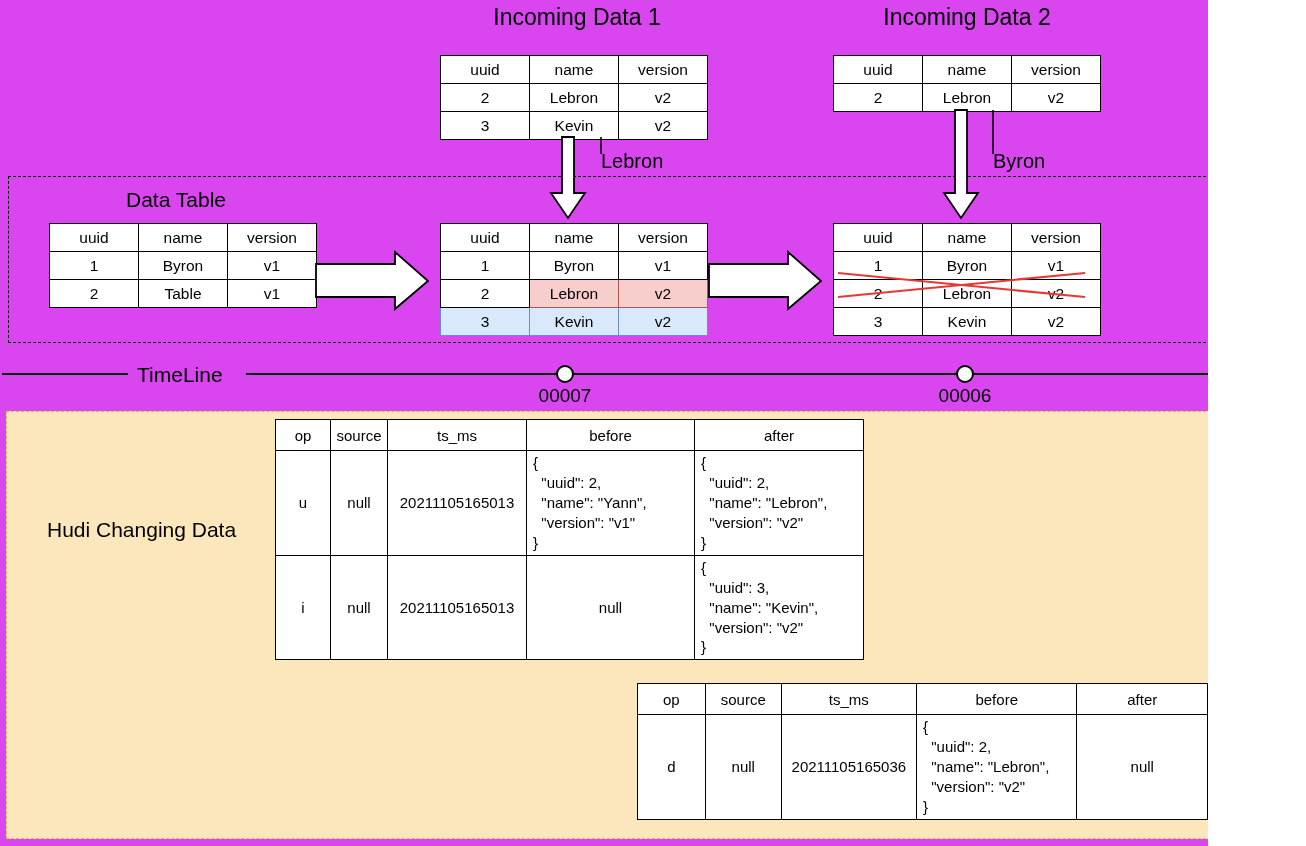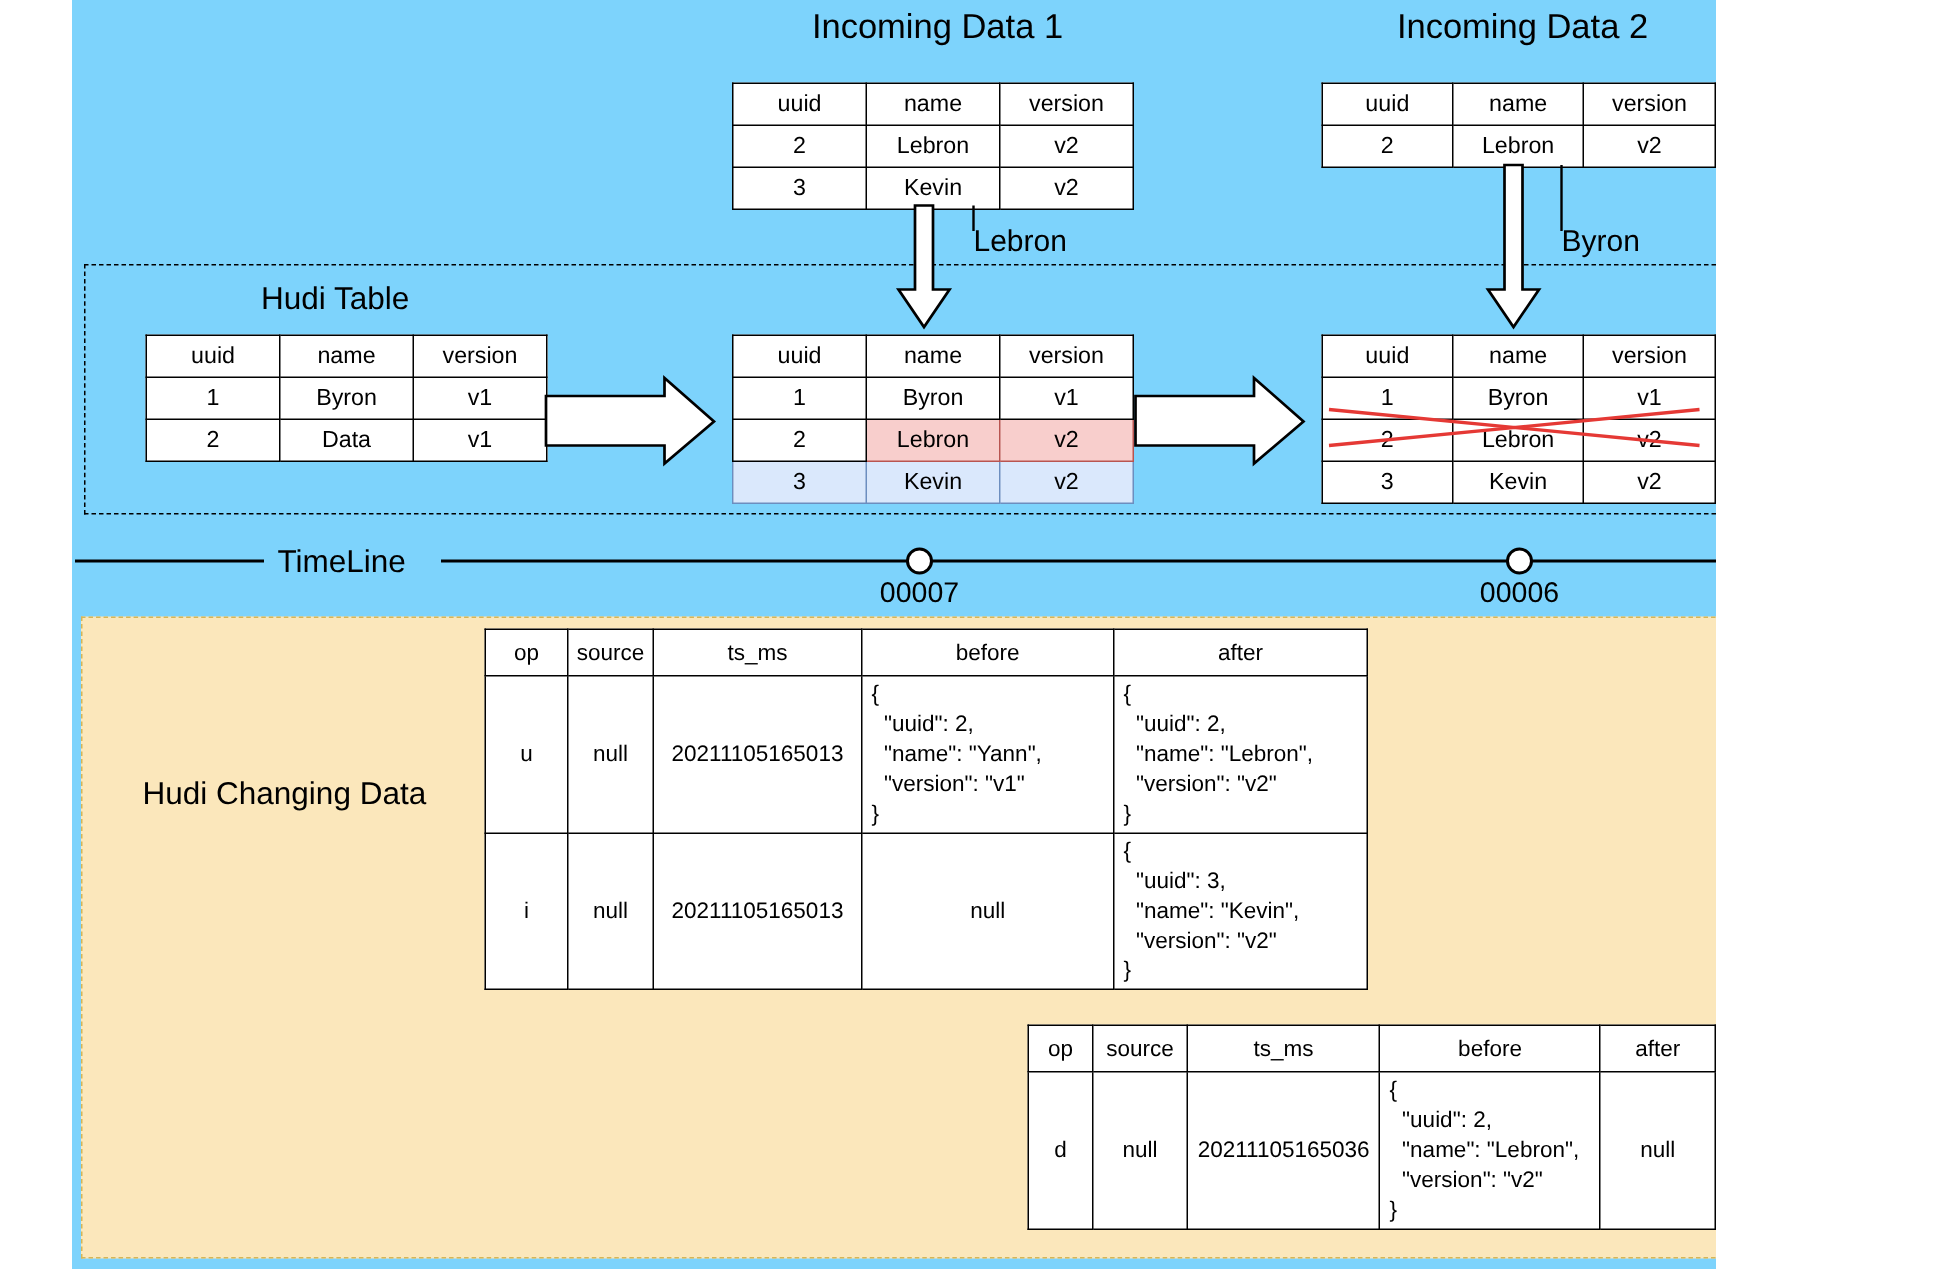--- a/index.html
+++ b/index.html
@@ -6,25 +6,24 @@
     margin: 0;
     padding: 0;
     background: #ffffff;
   }
   body {
     font-family: "Liberation Sans", sans-serif;
     color: #000000;
   }
   #canvas {
     position: relative;
-    width: 1096px;
+    width: 1208px;
     height: 846px;
-    background: #7dd3fc;
+    background: #d946ef;
     overflow: hidden;
-    margin-left: 48px;
   }
   .abs { position: absolute; }
 
   
   .section-title {
     font-size: 23px;
     text-align: center;
     white-space: nowrap;
     line-height: 1;
   }
@@ -153,38 +152,38 @@
           <td>2</td>
           <td>Lebron</td>
           <td>v2</td>
         </tr>
       </tbody>
     </table>
   </div>
 
   <div class="abs inline-label" style="left:993px; top:151px;">Byron</div>
 
-  <div class="abs big-label" style="left:126px; top:189px;">Hudi Table</div>
+  <div class="abs big-label" style="left:126px; top:189px;">Data Table</div>
 
   <div class="abs" style="left:49px; top:223px;">
     <table class="grid">
       <tbody>
         <tr>
           <td class="c-uuid">uuid</td>
           <td class="c-name">name</td>
           <td class="c-ver">version</td>
         </tr>
         <tr>
           <td>1</td>
           <td>Byron</td>
           <td>v1</td>
         </tr>
         <tr>
           <td>2</td>
-          <td>Data</td>
+          <td>Table</td>
           <td>v1</td>
         </tr>
       </tbody>
     </table>
   </div>
 
   <div class="abs" style="left:440px; top:223px;">
     <table class="grid">
       <tbody>
         <tr>

